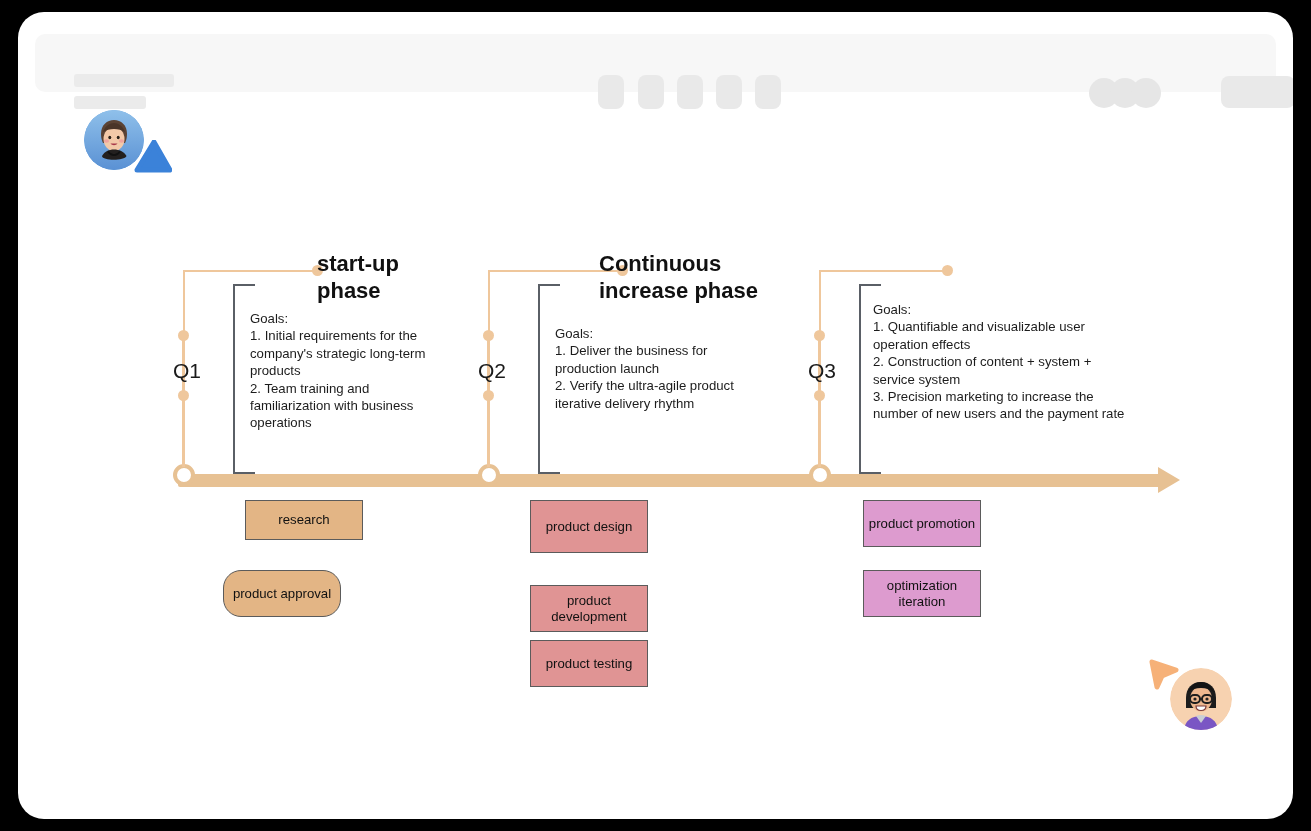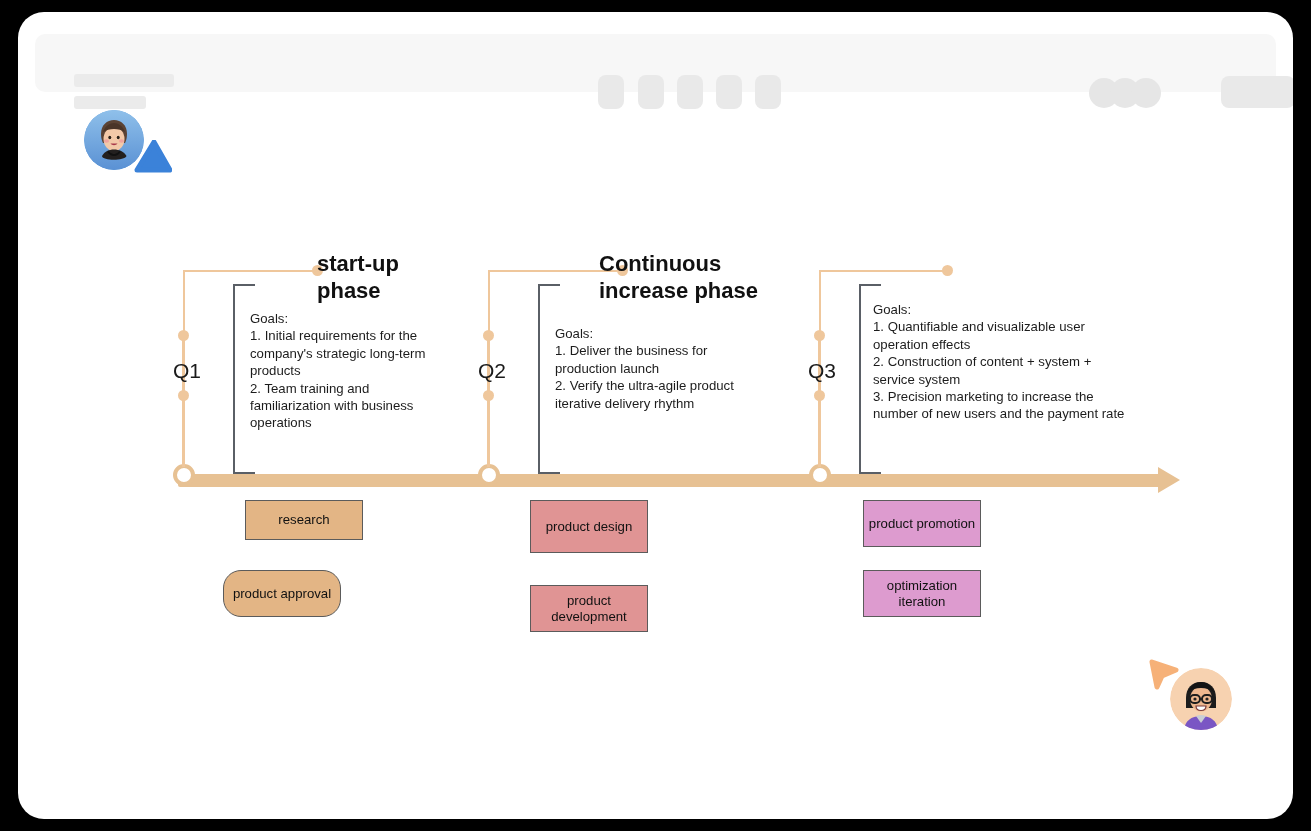--- a/index.html
+++ b/index.html
@@ -159,20 +159,21 @@
         <p>1. Quantifiable and visualizable user operation effects</p>
         <p class="gap">2. Construction of content + system + service system</p>
         <p class="gap">3. Precision marketing to increase the number of new users and the payment rate</p>
       </div>
 
       <div class="tbox c-orange" style="left:205px;top:488px;width:118px;height:40px;margin-left:22px;">research</div>
       <div class="tbox c-orange" style="left:205px;top:558px;width:118px;height:47px;border-radius:18px;">product approval</div>
 
       <div class="tbox c-pink" style="left:512px;top:488px;width:118px;height:53px;">product design</div>
       <div class="tbox c-pink" style="left:512px;top:558px;width:118px;height:47px;margin-top:15px;">product development</div>
+      <div class="tbox c-pink" style="left:512px;top:628px;width:118px;height:47px;">product testing</div>
 
       <div class="tbox c-purple" style="left:845px;top:488px;width:118px;height:47px;">product promotion</div>
       <div class="tbox c-purple" style="left:845px;top:558px;width:118px;height:47px;">optimization iteration</div>
     </div>
 
     <div class="cursor cur-orange">
       <svg width="34" height="34" viewBox="0 0 34 34">
         <path d="M4 4 L28 12 L14 18 L9 29 Z" fill="#f6b178" stroke="#f6b178" stroke-width="5" stroke-linejoin="round"></path>
       </svg>
     </div>

